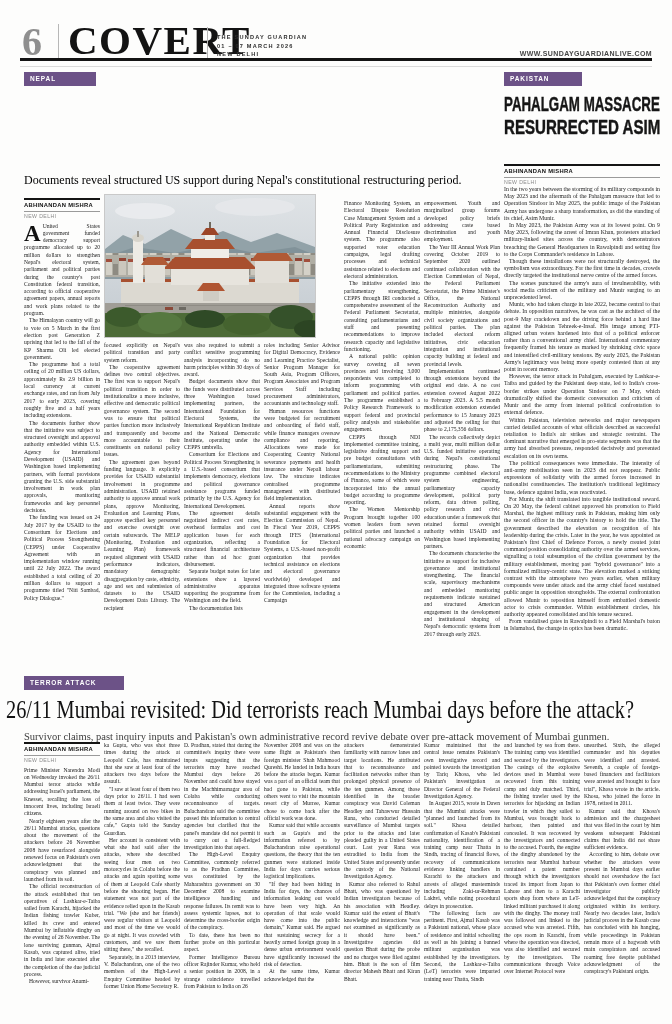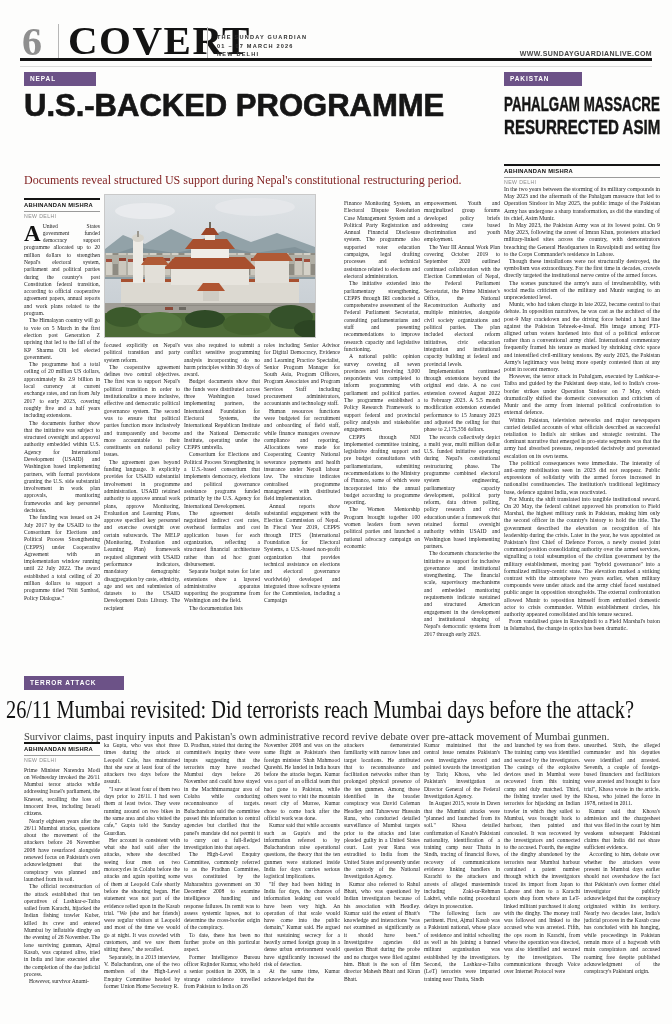--- a/index.html
+++ b/index.html
@@ -14,21 +14,21 @@
   .url{font:700 7px/9px "Liberation Sans",sans-serif;letter-spacing:.4px;color:#474747;}
   .bar{background:#141414;}
   .thinrule{background:#dadada;}
   
   .tag{background:#6c5287;color:#fff;font:700 6.5px/14px "Liberation Sans",sans-serif;
        letter-spacing:.9px;padding-left:6px;}
   
   .fit{display:inline-block;white-space:nowrap;transform-origin:0 50%;}
   .hl-sans{font:700 31px/40px "Liberation Sans",sans-serif;color:#161616;-webkit-text-stroke:.7px #161616;}
   .hl-sans-sm{font:700 21px/23px "Liberation Sans",sans-serif;color:#161616;-webkit-text-stroke:.45px #161616;}
-  .standfirst{font:400 12px/14px "Liberation Serif",serif;color:#7f1d1d;}
+  .standfirst{font:400 12px/14px "Liberation Serif",serif;color:#000000;}
   .hl-serif{font:400 25px/27px "Liberation Serif",serif;color:#121212;}
   .standfirst2{font:400 10.5px/12px "Liberation Serif",serif;color:#3d3d3d;}
   
   .byline{border-top:2.5px solid #141414;padding-top:2px;margin-bottom:3px;}
   .byline .nm{display:block;font:700 5.8px/7px "Liberation Sans",sans-serif;letter-spacing:.3px;
               color:#101010;border-bottom:.6px solid #9a9a9a;padding-bottom:1.5px;}
   .byline .loc{display:block;font:400 5.2px/7px "Liberation Sans",sans-serif;color:#8b8b8b;
                letter-spacing:.4px;margin-top:1px;}
   
   .col{position:absolute;overflow:hidden;}
@@ -57,21 +57,20 @@
       <div class="publine">NEW DELHI</div>
     </div>
     <div class="abs url" style="right:20px;top:49px;">WWW.SUNDAYGUARDIANLIVE.COM</div>
     <div class="abs bar" style="left:20px;top:58px;width:632px;height:3.2px;"></div>
     <div class="abs thinrule" style="left:20px;top:65.5px;width:632px;height:.7px;"></div>
   </div>
 
   <div>
     <div class="abs tag" style="left:24px;top:72px;width:66px;">NEPAL</div>
     <div class="abs" style="left:24px;top:86px;width:476px;">
-      <div style="height:40px;"><span class="fit hl-sans">U.S.-BACKED PROGRAMME</span></div>
     </div>
     <div class="abs" style="left:24px;top:170px;width:476px;">
       <span class="fit standfirst">Documents reveal structured US support during Nepal's constitutional restructuring period.</span>
     </div>
 
     <div class="abs photo" style="left:104px;top:194px;width:210px;height:142px;">
       <svg width="210" height="142" viewBox="0 0 210 142">
         <defs>
           <linearGradient id="sky" x1="0" y1="0" x2="0" y2="1">
             <stop offset="0" stop-color="#dfe3e6"></stop>

